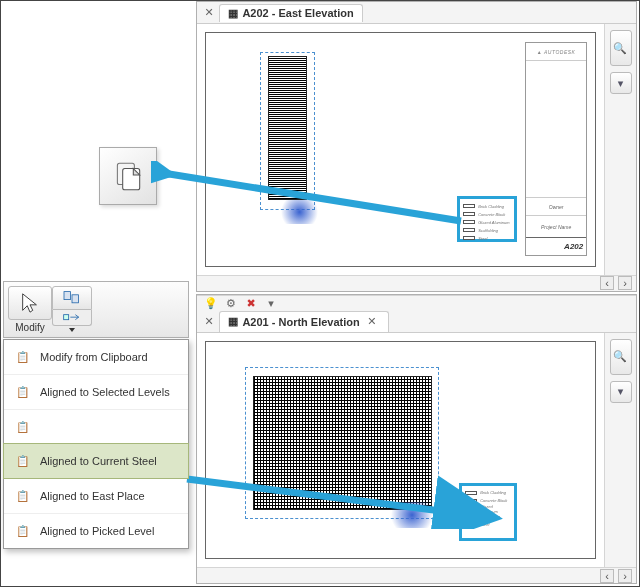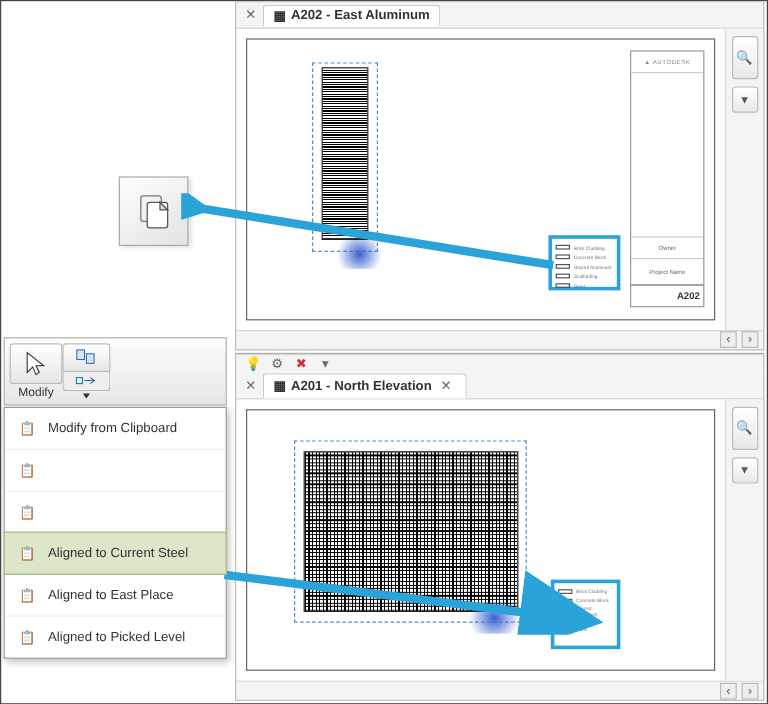--- a/index.html
+++ b/index.html
@@ -6,21 +6,21 @@
   body { font-family: "Segoe UI", Tahoma, sans-serif; font-size: 11px; color: #333; background: #fff; width: 640px; height: 587px; position: relative; overflow: hidden; border: 1px solid #444; }
   .view-stack { position: absolute; left: 195px; top: 0; right: 2px; bottom: 2px; display: flex; flex-direction: column; }
   .view-pane { flex: 1; border: 1px solid #b0b0b0; background: #fafafa; display: flex; flex-direction: column; min-height: 0; }
   .view-pane + .view-pane { margin-top: 2px; }
   .view-tabbar { height: 22px; display: flex; align-items: center; background: #f4f4f4; border-bottom: 1px solid #ccc; padding-left: 4px; gap: 2px; }
   .close-x { width: 16px; height: 16px; display:flex; align-items:center; justify-content:center; color:#666; cursor:pointer; }
   .tab { display:flex; align-items:center; gap:4px; padding: 2px 8px; background:#fff; border:1px solid #ccc; border-bottom:none; border-radius:3px 3px 0 0; font-weight:600; color:#333; }
   .tab .close-x { font-weight:400; }
   .view-body { flex:1; position:relative; background:#fff; display:flex; }
   .canvas-wrap { flex:1; position:relative; overflow:hidden; padding:8px; }
-  .sheet { position:relative; width:100%; height:100%; border:1px solid #666; background:#fff; }
+  .sheet { position:relative; width:100%; height:100%; border:1px solid #666; background:#fff;font-style:italic; }
   .titleblock-r { position:absolute; top:4%; right:2%; width:16%; bottom:4%; border:1px solid #999; background:#fff; display:flex; flex-direction:column; }
   .tb-logo { height:18px; border-bottom:1px solid #ccc; display:flex;align-items:center;justify-content:center; font-size:5px; color:#888; letter-spacing:0.5px; }
   .tb-spacer { flex:1; }
   .tb-owner { border-top:1px solid #ccc; height:18px; font-size:5px; display:flex;align-items:center;justify-content:center; color:#666;}
   .tb-proj { border-top:1px solid #ccc; height:22px; font-size:5px; display:flex;flex-direction:column;align-items:center;justify-content:center; color:#666;}
   .tb-num { border-top:1px solid #666; height:18px; font-size:8px; font-weight:600; display:flex;align-items:center;justify-content:flex-end; padding-right:3px; }
   .building-1 { position:absolute; left:16%; top:10%; width:10%; height:62%; background:repeating-linear-gradient(0deg,#000,#000 1px,#fff 1px,#fff 2px); border:1px solid #222; }
   .building-1b { position:absolute; left:14%; top:8%; width:14%; height:68%; border:1px dashed #4a90d0; }
   .blue-blob-1 { position:absolute; left:18%; top:72%; width:12%; height:10%; background: radial-gradient(circle,#3a63d0 0%, rgba(58,99,208,0) 70%); }
   .building-2 { position:absolute; left:12%; top:16%; width:46%; height:62%; background:repeating-linear-gradient(0deg,#000,#000 1px,transparent 1px,transparent 3px),repeating-linear-gradient(90deg,#000,#000 1px,transparent 1px,transparent 3px); border:1px solid #222; }
@@ -63,21 +63,21 @@
 </head>
 <body>
 
 <div class="view-stack">
 
   <div class="view-pane">
     <div class="view-tabbar">
       <div class="close-x">✕</div>
       <div class="tab">
         <span>▦</span>
-        <span>A202 - East Aluminum</span>
+        <span>A202 - East Elevation</span>
       </div>
     </div>
     <div class="view-body">
       <div class="canvas-wrap">
         <div class="sheet">
           <div class="building-1b"></div>
           <div class="building-1"></div>
           <div class="blue-blob-1"></div>
           <div class="legend legend-1">
             <div class="legend-row">
@@ -220,20 +220,21 @@
     </div>
   </div>
 
   <div class="paste-dd">
     <div class="dd-item">
       <span class="dd-icon">📋</span>
       <span>Modify from Clipboard</span>
     </div>
     <div class="dd-item">
       <span class="dd-icon">📋</span>
+      <span>Aligned to Selected Levels</span>
     </div>
     <div class="dd-item">
       <span class="dd-icon">📋</span>
     </div>
     <div class="dd-item selected">
       <span class="dd-icon">📋</span>
       <span>Aligned to Current Steel</span>
     </div>
     <div class="dd-item">
       <span class="dd-icon">📋</span>

